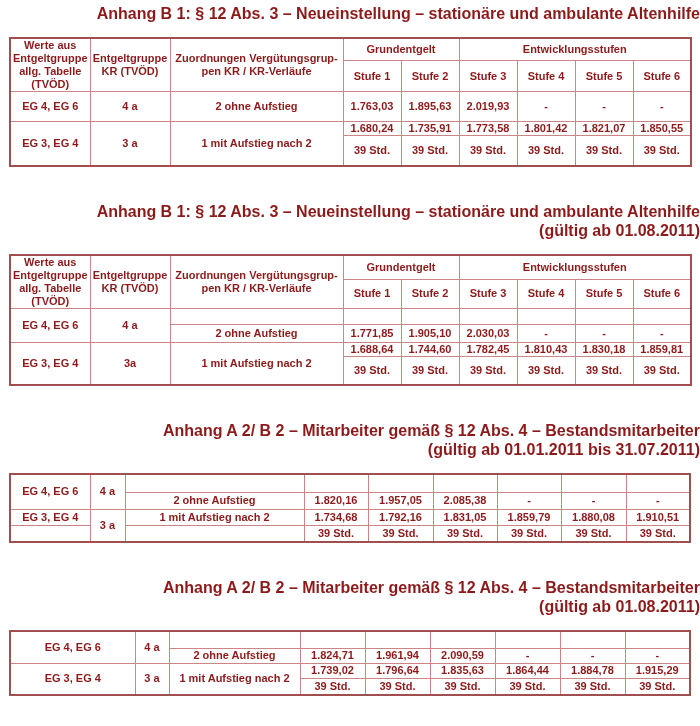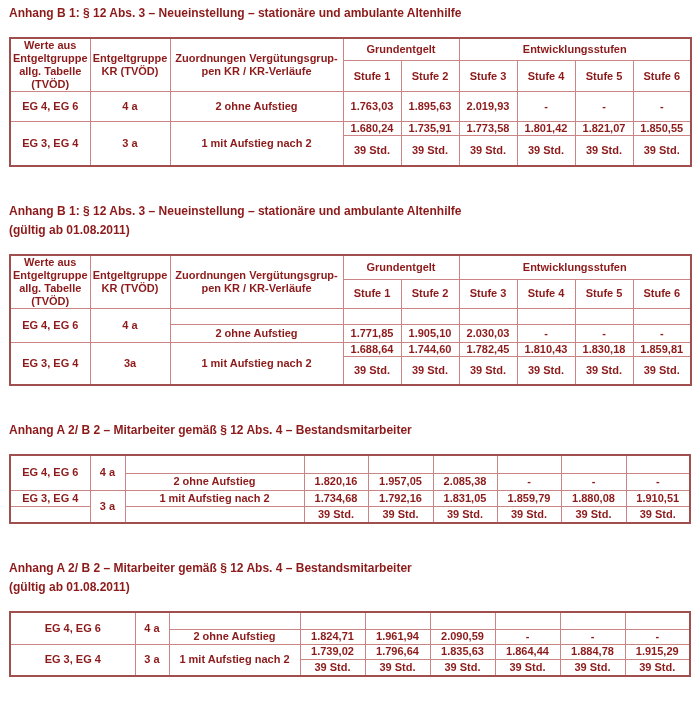--- a/index.html
+++ b/index.html
@@ -12,23 +12,24 @@
     padding: 4px 0 0 9px;
     box-sizing: border-box;
     font-family: "Liberation Sans", sans-serif;
     font-weight: bold;
     color: #8d1a1a;
     overflow: hidden;
   }
   .sec { margin: 0; }
   .sec + .sec { margin-top: 35px; }
   .h1, .h2 {
-    font-size: 12px;
+    font-size: 16px;
     line-height: 19px;
     white-space: nowrap;
+    text-align: right;
   }
   .sec:nth-of-type(3) .h2 { padding-left: 5px; }
 
   table.t {
     border-collapse: collapse;
     table-layout: fixed;
     margin-top: 14px;
     border: 2px solid #a04e4e;
   }
   table.t td {
@@ -201,20 +202,21 @@
       <td class="bot">39 Std.</td>
       <td class="bot">39 Std.</td>
       <td class="bot">39 Std.</td>
     </tr>
   </tbody>
     </table>
 </section>
 
 <section class="sec">
   <div class="h1">Anhang A 2/ B 2 – Mitarbeiter gemäß § 12 Abs. 4 – Bestandsmitarbeiter</div>
+  <div class="h2">(gültig ab 01.01.2011 bis 31.07.2011)</div>
   <table class="t t3">
     <colgroup>
       <col style="width:80px">
         <col style="width:35px">
         <col style="width:179px">
       <col style="width:64px">
         <col style="width:65px">
         <col style="width:64px">
       <col style="width:64px">
         <col style="width:65px">

